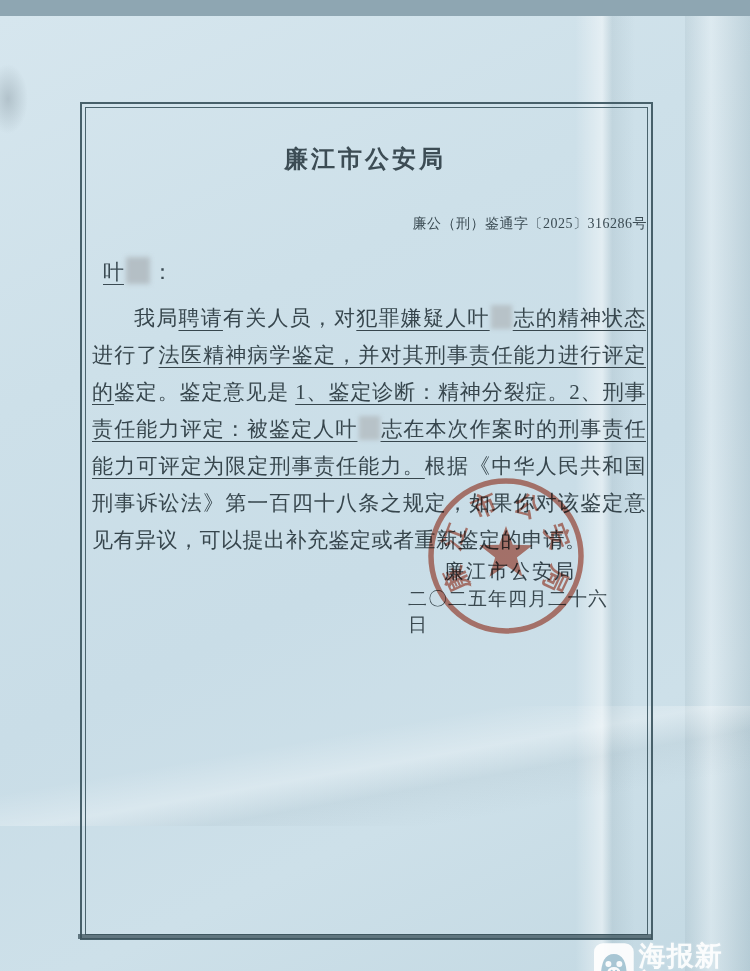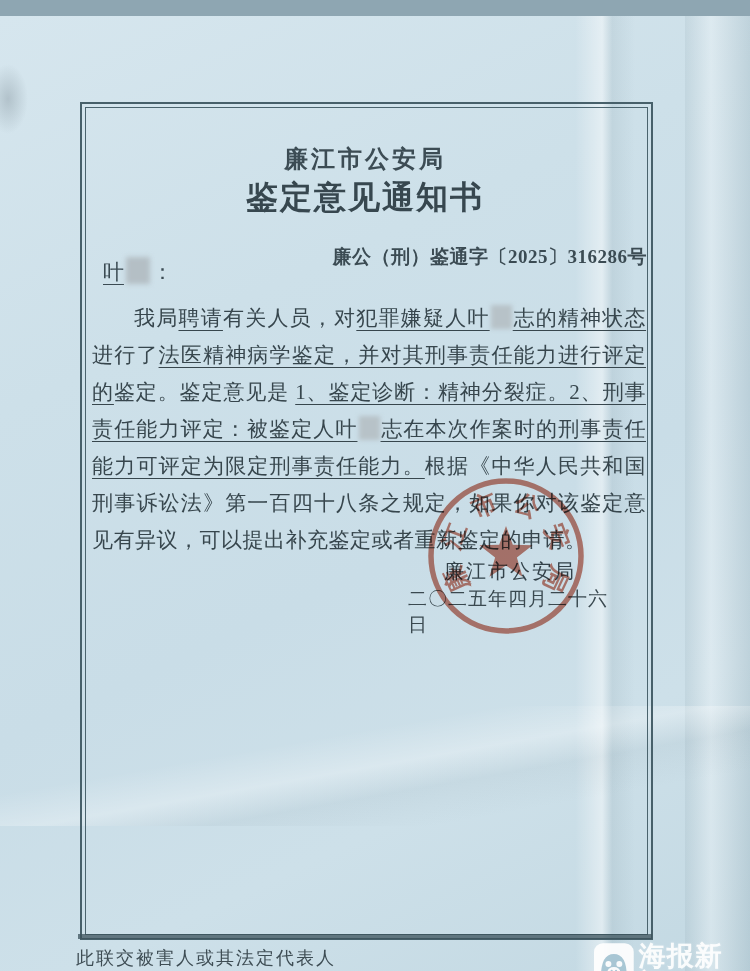--- a/index.html
+++ b/index.html
@@ -50,22 +50,22 @@
     position:absolute;left:80px;top:127px;width:570px;
     text-align:center;font-size:24px;font-weight:600;letter-spacing:3px;
     color:#3c4c54;
   }
   .doc-title{
     position:absolute;left:80px;top:160px;width:570px;
     text-align:center;font-size:32px;font-weight:700;letter-spacing:2px;
     color:#37474f;
   }
   .doc-number{
-    position:absolute;right:103px;top:228px;
-    font-size:19px;letter-spacing:.5px;color:#3b4b53;font-weight:bold;
+    position:absolute;right:103px;top:199px;
+    font-size:14px;letter-spacing:.5px;color:#3b4b53;
   }
   
   .addressee{
     position:absolute;left:103px;top:241px;
     font-size:21px;color:#3b4b53;
   }
   .body-para{
     position:absolute;left:92px;top:284px;width:554px;
     font-size:21px;line-height:37px;letter-spacing:.5px;
     text-align:justify;text-indent:2em;color:#37464d;
@@ -129,21 +129,20 @@
 
   <div class="crease-v-mid"></div>
   <div class="crease-v-right"></div>
   <div class="crease-h-low"></div>
   <div class="smudge-left"></div>
 
   <div class="frame"></div>
   <div class="frame-bottom-shadow"></div>
 
   <div class="agency-line">廉江市公安局</div>
-  <div class="doc-title">鉴定意见通知书</div>
   <div class="doc-number">廉公（刑）鉴通字〔2025〕316286号</div>
 
   <div class="addressee"><span class="u"><span>叶</span><span class="redact-addr"></span></span><span>：</span></div>
 
   <div class="body-para"><span>我局</span><span class="u">聘请</span><span>有关人员，对</span><span class="u">犯罪嫌疑人叶</span><span class="redact u"></span><span class="u">志的精神状态</span><span>进行了</span><span class="u">法医精神病学鉴定，并对其刑事责任能力进行评定的</span><span>鉴定。鉴定意见是 </span><span class="u">1、鉴定诊断：精神分裂症。2、刑事责任能力评定：被鉴定人叶</span><span class="redact u"></span><span class="u">志在本次作案时的刑事责任能力可评定为限定刑事责任能力。</span><span>根据《中华人民共和国刑事诉讼法》第一百四十八条之规定，如果你对该鉴定意见有异议，可以提出补充鉴定或者重新鉴定的申请。</span></div>
 
   <div class="sig-agency">廉江市公安局</div>
   <div class="sig-date">二〇二五年四月二十六日</div>
 
   <svg class="seal" viewBox="0 0 164 164">
@@ -152,21 +151,20 @@
     <g id="seal-arc">
         <text x="32.15307171298425" y="102.24400439573847" transform="rotate(-115 32.15307171298425 102.24400439573847)">廉</text>
         <text x="30.653076542653906" y="59.289762775008484" transform="rotate(-69 30.653076542653906 59.289762775008484)">江</text>
         <text x="60.509787933089946" y="28.372233060115782" transform="rotate(-23 60.509787933089946 28.372233060115782)">市</text>
         <text x="103.49021206691006" y="28.372233060115782" transform="rotate(23 103.49021206691006 28.372233060115782)">公</text>
         <text x="133.3469234573461" y="59.289762775008484" transform="rotate(69 133.3469234573461 59.289762775008484)">安</text>
         <text x="131.84692828701574" y="102.24400439573847" transform="rotate(115 131.84692828701574 102.24400439573847)">局</text>
       </g>
   </svg>
 
-  <div class="footer-note">此联交被害人或其法定代表人</div>
 
   <div class="watermark">
     <svg width="40" height="40" viewBox="0 0 40 40">
       <rect x="0" y="0" width="40" height="40" rx="9" fill="#ffffff"></rect>
       <path d="M7 34 Q7 11 20 11 Q33 11 33 34 Z" fill="#a7c6d4"></path>
       <circle cx="14.5" cy="21" r="3" fill="#ffffff"></circle>
       <circle cx="25.5" cy="21" r="3" fill="#ffffff"></circle>
       <ellipse cx="20" cy="29" rx="6.5" ry="5" fill="#ffffff"></ellipse>
       <circle cx="17.8" cy="28" r="1.1" fill="#a7c6d4"></circle>
       <circle cx="22.2" cy="28" r="1.1" fill="#a7c6d4"></circle>

